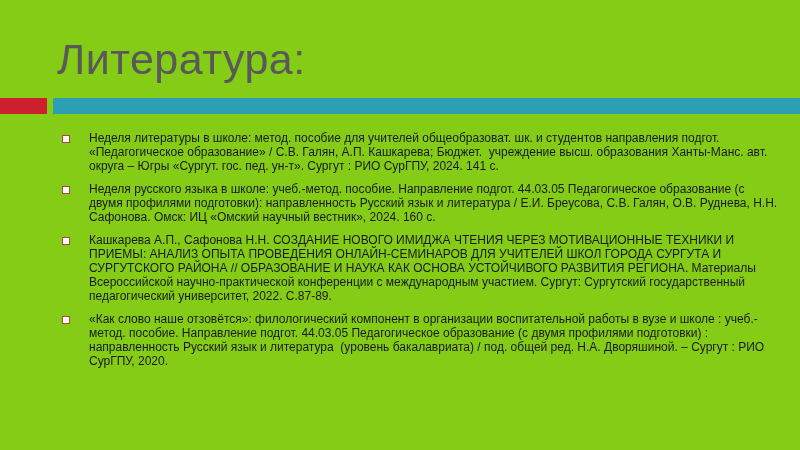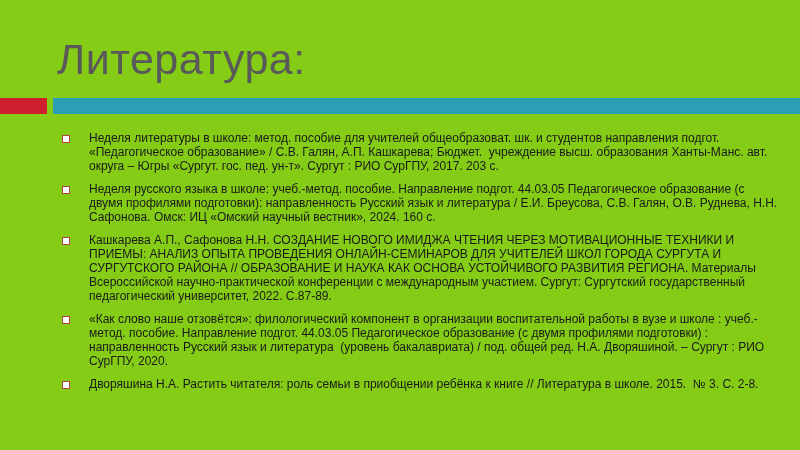--- a/index.html
+++ b/index.html
@@ -76,38 +76,34 @@
 
   <div class="slide-title">Литература:</div>
 
   <div class="divider divider-red"></div>
   <div class="divider divider-teal"></div>
 
   <div class="ref-list">
 
     <div class="ref-item">
       <span class="square-bullet"></span>
-      <span class="ref-text">Неделя литературы в школе: метод. пособие для учителей общеобразоват. шк. и студентов направления подгот. «Педагогическое образование» / С.В. Галян, А.П. Кашкарева; Бюджет.  учреждение высш. образования Ханты-Манс. авт. округа – Югры «Сургут. гос. пед. ун-т». Сургут : РИО СурГПУ, 2017. 203 с.</span>
+      <span class="ref-text">Неделя литературы в школе: метод. пособие для учителей общеобразоват. шк. и студентов направления подгот. «Педагогическое образование» / С.В. Галян, А.П. Кашкарева; Бюджет.  учреждение высш. образования Ханты-Манс. авт. округа – Югры «Сургут. гос. пед. ун-т». Сургут : РИО СурГПУ, 2024. 141 с.</span>
     </div>
 
     <div class="ref-item">
       <span class="square-bullet"></span>
       <span class="ref-text">Неделя русского языка в школе: учеб.-метод. пособие. Направление подгот. 44.03.05 Педагогическое образование (с двумя профилями подготовки): направленность Русский язык и литература / Е.И. Бреусова, С.В. Галян, О.В. Руднева, Н.Н. Сафонова. Омск: ИЦ «Омский научный вестник», 2024. 160 с.</span>
     </div>
 
     <div class="ref-item">
       <span class="square-bullet"></span>
       <span class="ref-text">Кашкарева А.П., Сафонова Н.Н. СОЗДАНИЕ НОВОГО ИМИДЖА ЧТЕНИЯ ЧЕРЕЗ МОТИВАЦИОННЫЕ ТЕХНИКИ И ПРИЕМЫ: АНАЛИЗ ОПЫТА ПРОВЕДЕНИЯ ОНЛАЙН-СЕМИНАРОВ ДЛЯ УЧИТЕЛЕЙ ШКОЛ ГОРОДА СУРГУТА И СУРГУТСКОГО РАЙОНА // ОБРАЗОВАНИЕ И НАУКА КАК ОСНОВА УСТОЙЧИВОГО РАЗВИТИЯ РЕГИОНА. Материалы Всероссийской научно-практической конференции с международным участием. Сургут: Сургутский государственный педагогический университет, 2022. С.87-89.</span>
     </div>
 
     <div class="ref-item">
       <span class="square-bullet"></span>
       <span class="ref-text">«Как слово наше отзовётся»: филологический компонент в организации воспитательной работы в вузе и школе : учеб.-метод. пособие. Направление подгот. 44.03.05 Педагогическое образование (с двумя профилями подготовки) : направленность Русский язык и литература  (уровень бакалавриата) / под. общей ред. Н.А. Дворяшиной. – Сургут : РИО СурГПУ, 2020.</span>
     </div>
 
-    <div class="ref-item">
-      <span class="square-bullet"></span>
-      <span class="ref-text">Дворяшина Н.А. Растить читателя: роль семьи в приобщении ребёнка к книге // Литература в школе. 2015.  № 3. С. 2-8.</span>
-    </div>
 
   </div>
 
 </div>
 
 </body></html>

